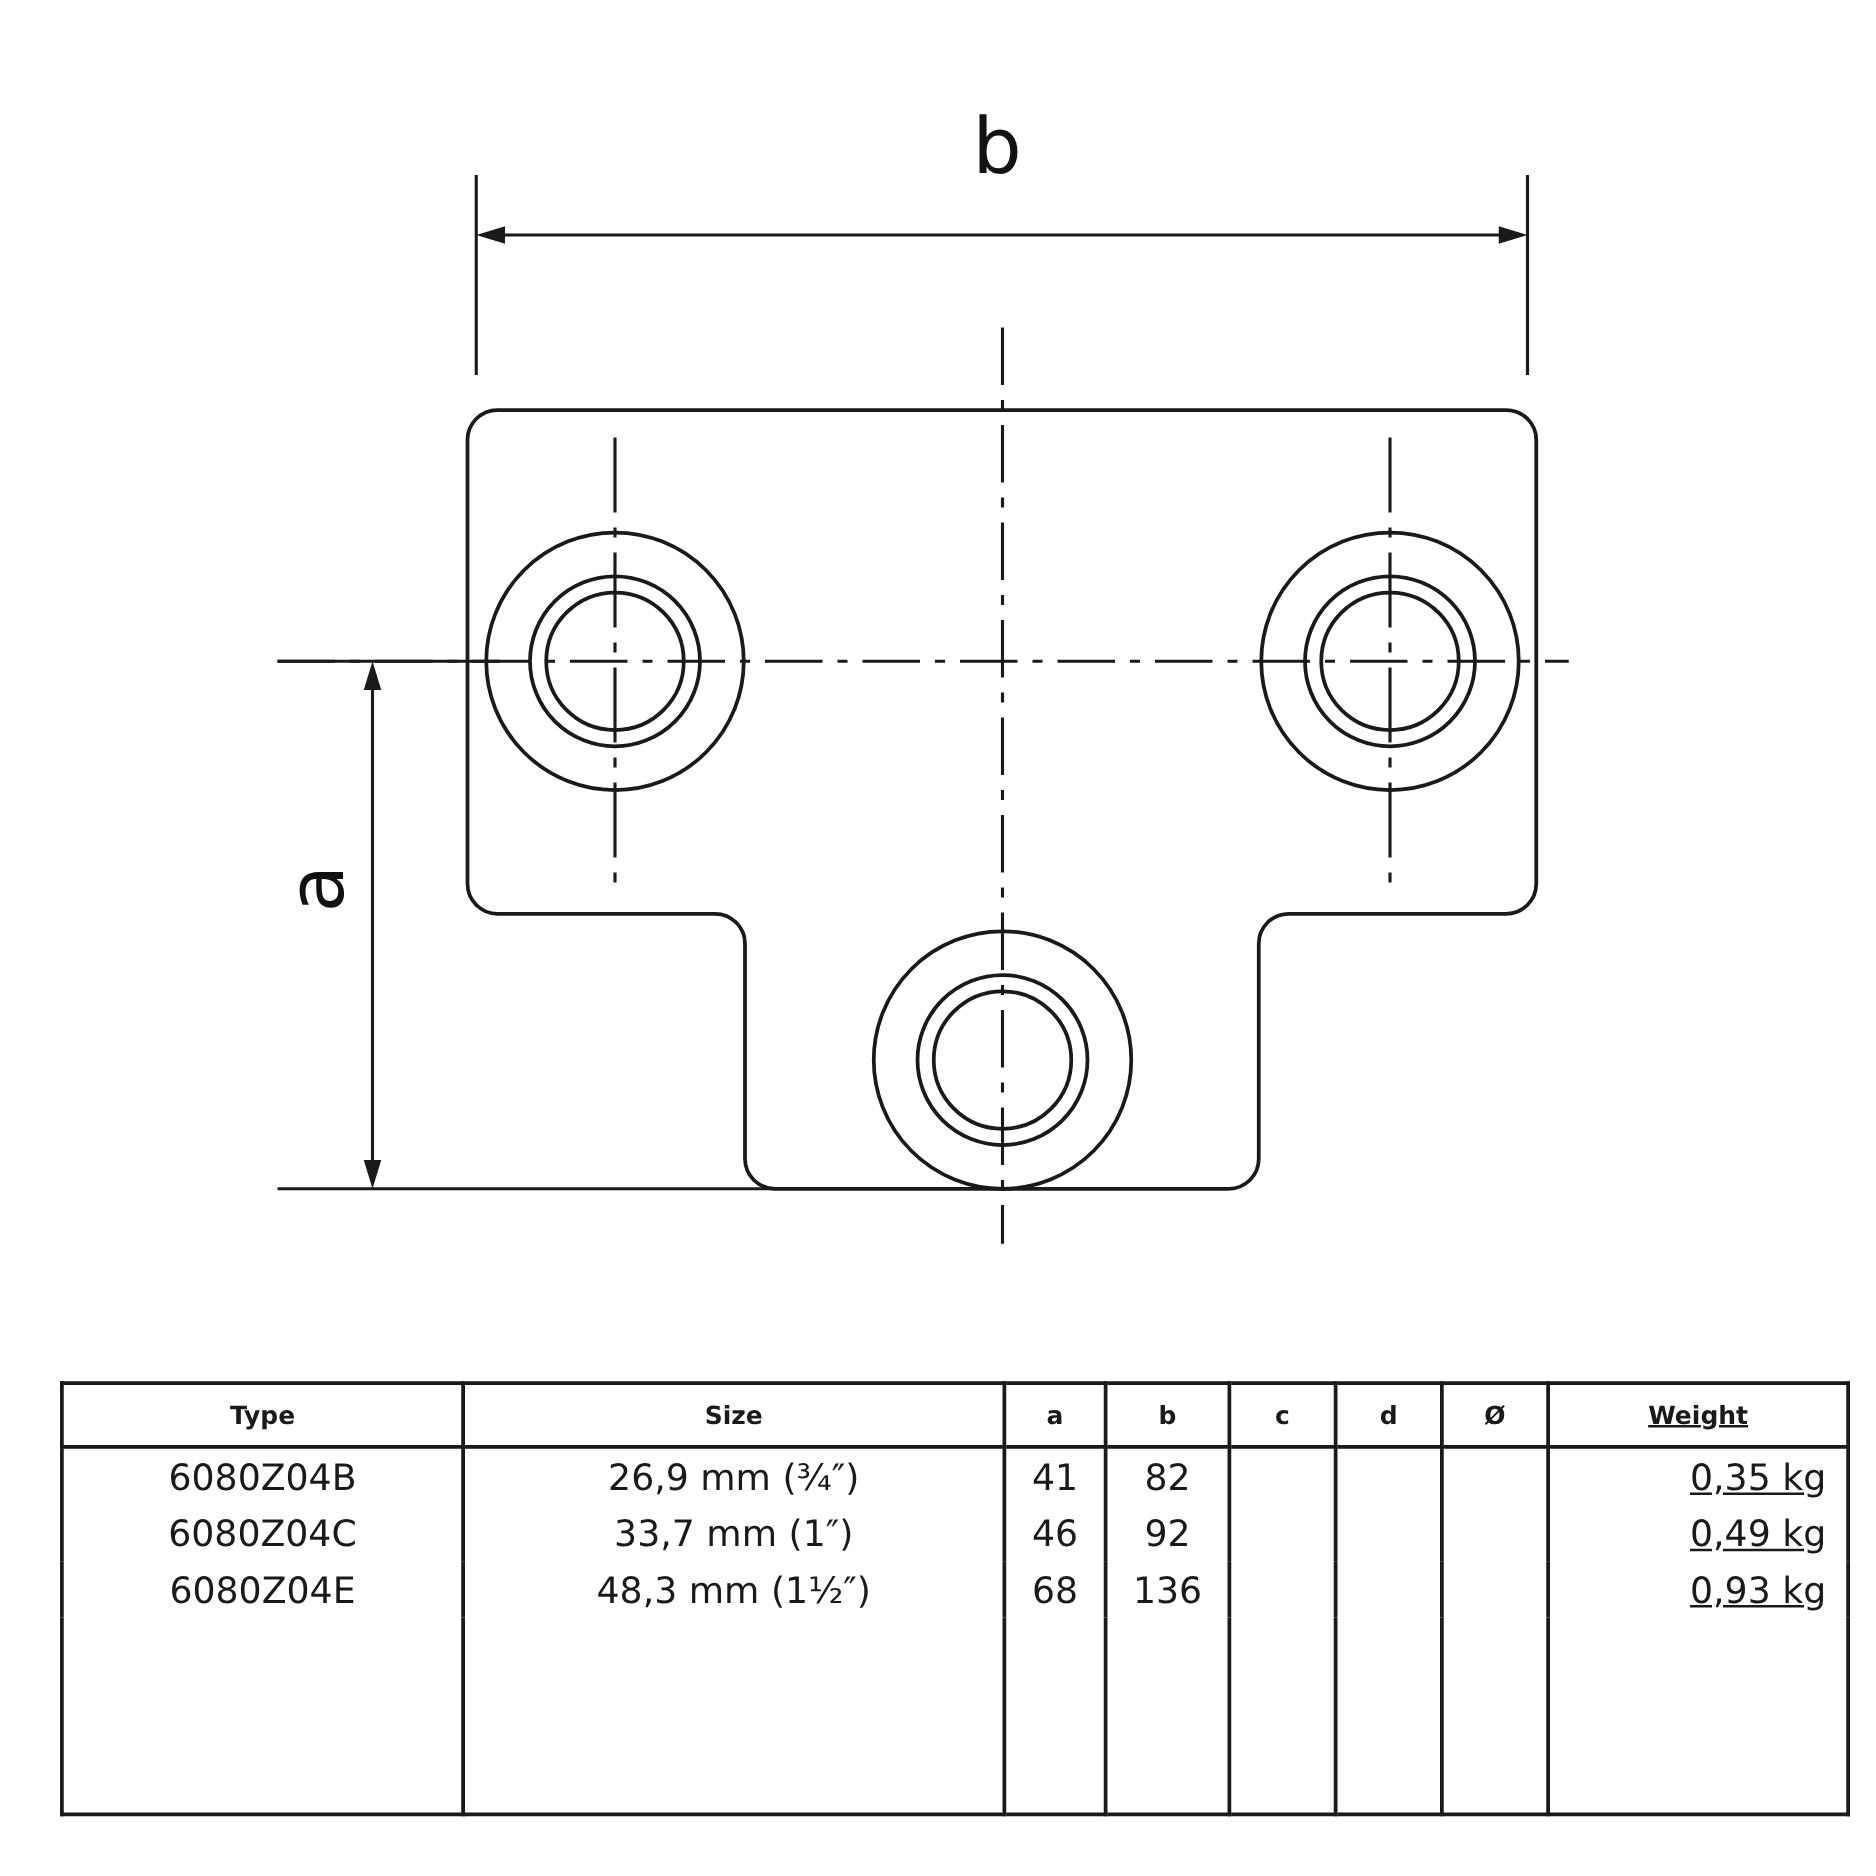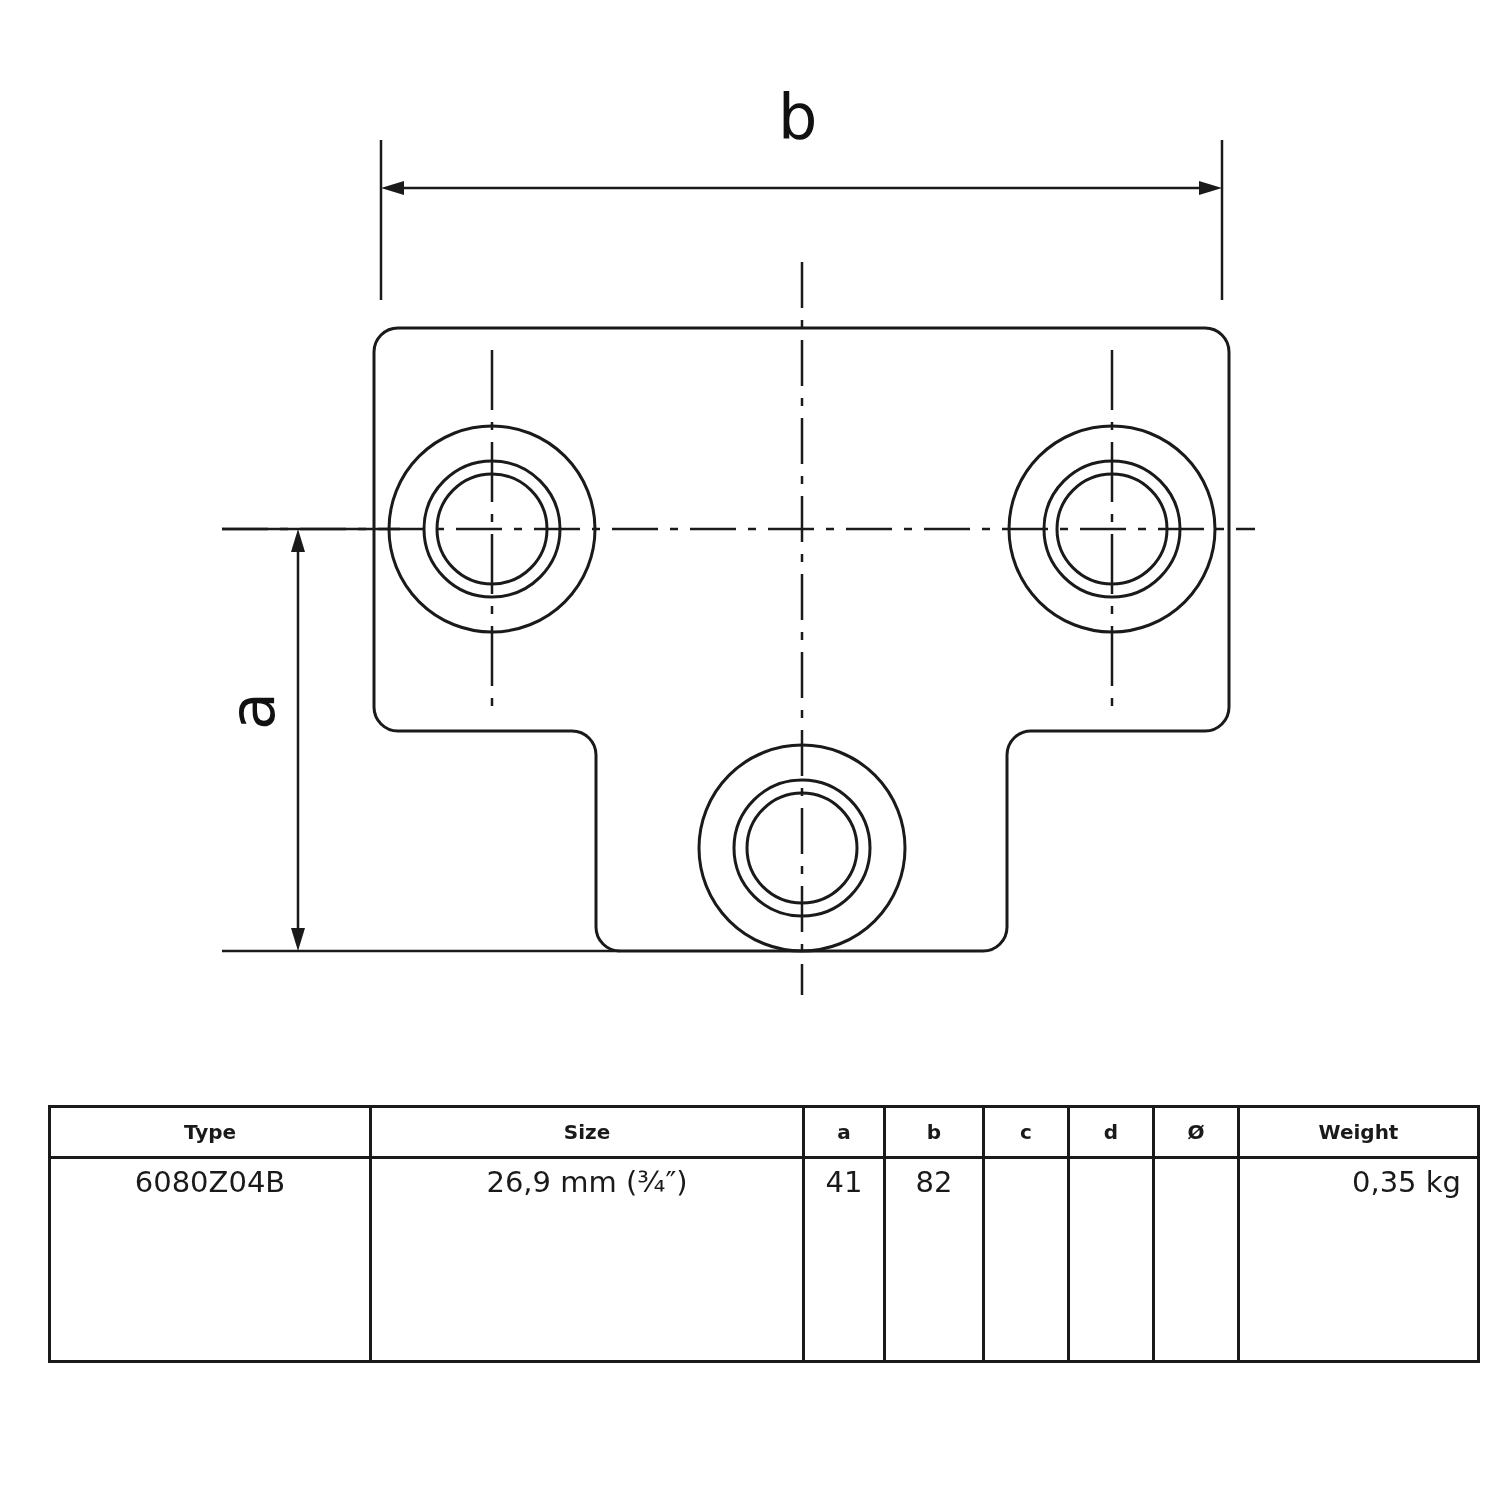--- a/index.html
+++ b/index.html
@@ -86,21 +86,21 @@
     border-bottom: 3px solid #1a1a1a;
   }
   td.col-type, th.col-type { width: 318px; }
   td.col-size, th.col-size { width: 430px; margin-top: 48px; }
   td.col-a, th.col-a { width: 78px; }
   td.col-b, th.col-b { width: 96px; }
   td.col-c, th.col-c { width: 82px; }
   td.col-d, th.col-d { width: 82px; }
   td.col-dia, th.col-dia { width: 82px; }
   td.col-weight, th.col-weight { width: 237px; }
-  td.col-weight, th.col-weight { padding-right: 10px; }
+  td.col-weight, th.col-weight { padding-right: 10px; text-decoration: underline; }
   .weight-cell { text-align: right !important; padding-right: 16px !important; }
 </style>
 </head>
 <body>
 
 <div id="sheet">
 
   <div class="drawing">
     <svg width="1501" height="1100" viewBox="0 0 1501 1100">
       <g fill="none" stroke="#1a1a1a" stroke-width="3">
@@ -199,20 +199,40 @@
         <tr class="data">
           <td class="col-type">6080Z04B</td>
           <td class="col-size">26,9 mm (¾″)</td>
           <td class="col-a">41</td>
           <td class="col-b">82</td>
           <td class="col-c"></td>
           <td class="col-d"></td>
           <td class="col-dia"></td>
           <td class="col-weight weight-cell">0,35 kg</td>
         </tr>
+        <tr class="data">
+          <td class="col-type">6080Z04C</td>
+          <td class="col-size">33,7 mm (1″)</td>
+          <td class="col-a">46</td>
+          <td class="col-b">92</td>
+          <td class="col-c"></td>
+          <td class="col-d"></td>
+          <td class="col-dia"></td>
+          <td class="col-weight weight-cell">0,49 kg</td>
+        </tr>
+        <tr class="data last-data">
+          <td class="col-type">6080Z04E</td>
+          <td class="col-size">48,3 mm (1½″)</td>
+          <td class="col-a">68</td>
+          <td class="col-b">136</td>
+          <td class="col-c"></td>
+          <td class="col-d"></td>
+          <td class="col-dia"></td>
+          <td class="col-weight weight-cell">0,93 kg</td>
+        </tr>
         <tr class="filler">
           <td class="col-type"></td>
           <td class="col-size"></td>
           <td class="col-a"></td>
           <td class="col-b"></td>
           <td class="col-c"></td>
           <td class="col-d"></td>
           <td class="col-dia"></td>
           <td class="col-weight"></td>
         </tr>

